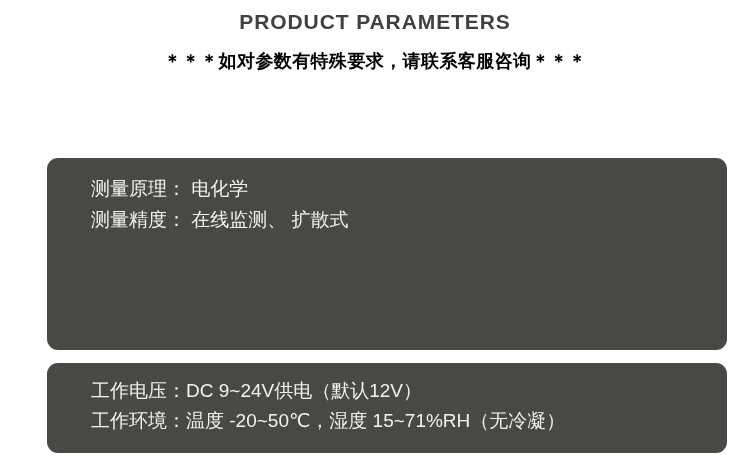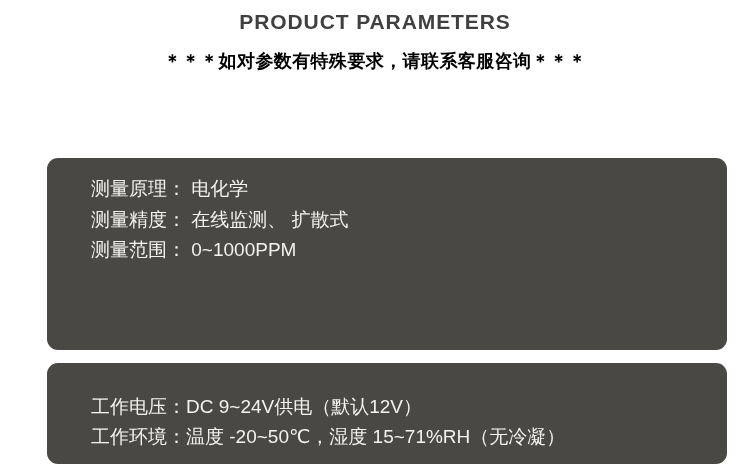--- a/index.html
+++ b/index.html
@@ -72,22 +72,22 @@
   }
 
   .block-primary {
     top: 158px;
     height: 192px;
     padding: 16px 0 0 44px;
   }
 
   .block-secondary {
     top: 363px;
-    height: 101px;
-    padding: 29px 0 0 44px;
+    height: 90px;
+    padding: 13px 0 0 44px;
   }
 
   .spec-row {
     display: block;
     color: #f2f2f0;
     font-size: 19px;
     line-height: 30.5px;
     white-space: nowrap;
     font-family: "Liberation Sans", "DejaVu Sans", sans-serif;
   }
@@ -103,21 +103,20 @@
 <div class="page">
 
   <div class="header">
     <div class="eyebrow">PRODUCT PARAMETERS</div>
     <div class="subtitle">＊＊＊如对参数有特殊要求，请联系客服咨询＊＊＊</div>
   </div>
 
   <div class="block block-primary">
     <span class="spec-row">测量原理：  电化学</span>
     <span class="spec-row">测量精度：  在线监测、  扩散式</span>
-    <span class="spec-row">测量范围：  0~1000PPM</span>
   </div>
 
   <div class="block block-secondary">
     <span class="spec-row">工作电压：DC 9~24V供电（默认12V）</span>
     <span class="spec-row">工作环境：温度 -20~50℃，湿度 15~71%RH（无冷凝）</span>
   </div>
 
 </div>
 
 </body></html>

